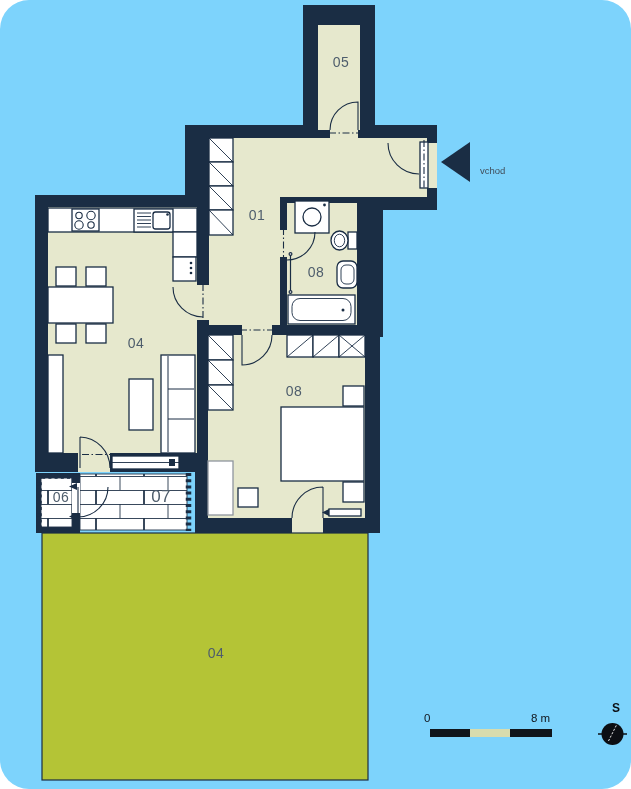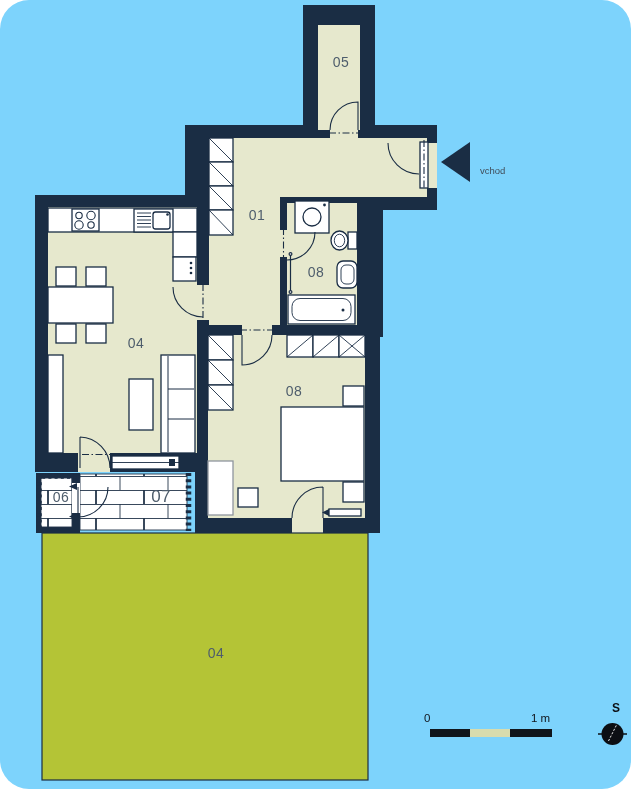--- a/index.html
+++ b/index.html
@@ -203,17 +203,17 @@
   <div class="lbl" style="left:136px;top:343px">04</div>
   <div class="lbl" style="left:294px;top:391px">08</div>
   <div class="lbl" style="left:61px;top:497px;font-size:14px">06</div>
   <div class="lbl" style="left:161px;top:497px;font-size:17px">07</div>
   <div class="lbl" style="left:216px;top:653px">04</div>
 
   <div class="arrow-left" style="left:441px;top:141.5px"></div>
   <div class="entrance-label" style="left:480px;top:165px">vchod</div>
 
   <div class="scale-text" style="left:424px;top:712px">0</div>
-  <div class="scale-text" style="left:531px;top:712px">1 m</div>
+  <div class="scale-text" style="left:531px;top:712px">8 m</div>
 
   <div class="compass-s" style="left:612px;top:701px">S</div>
 
 </div>
 
 </body></html>

